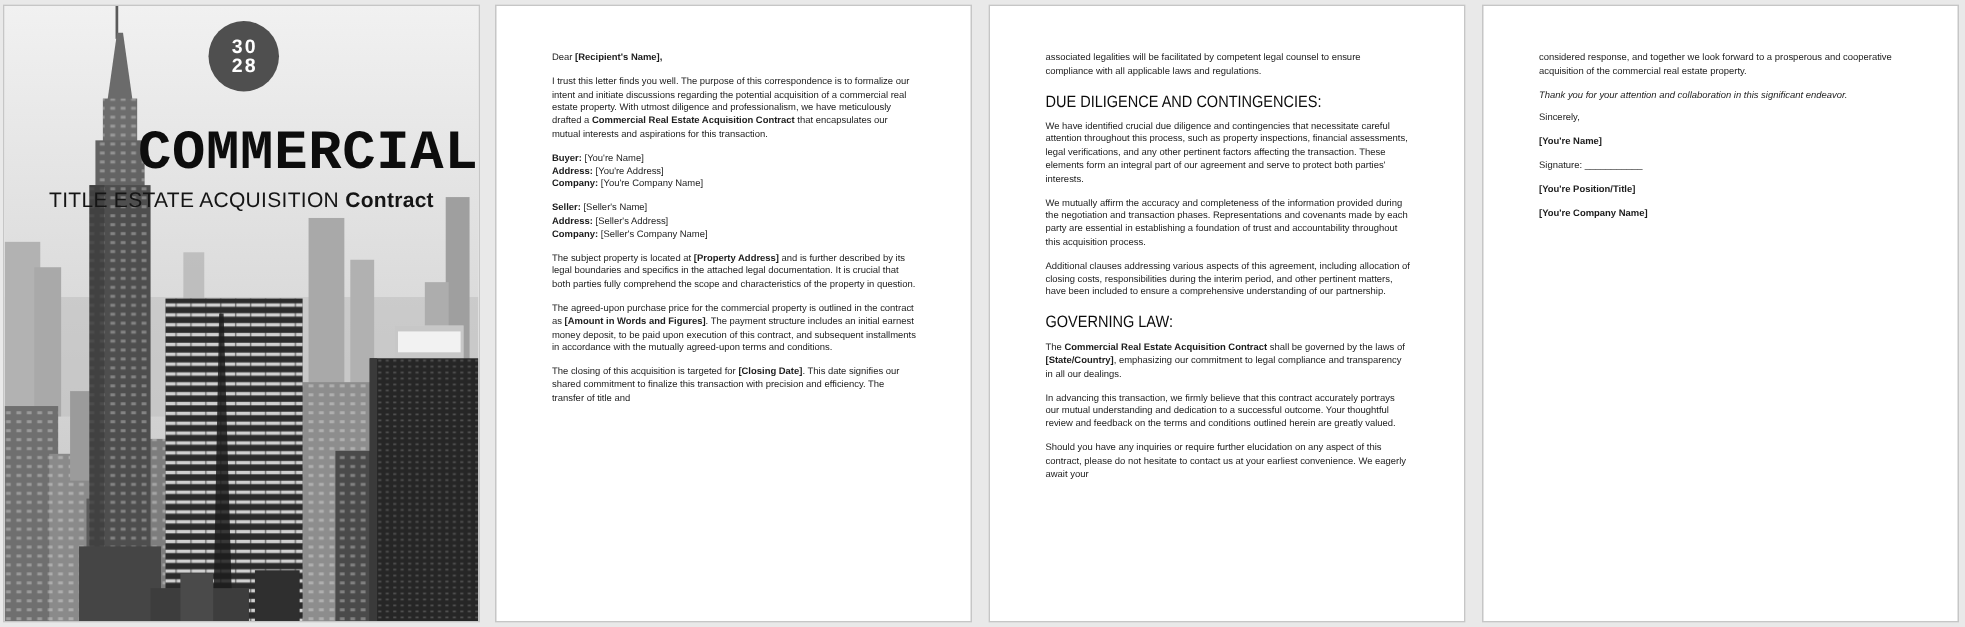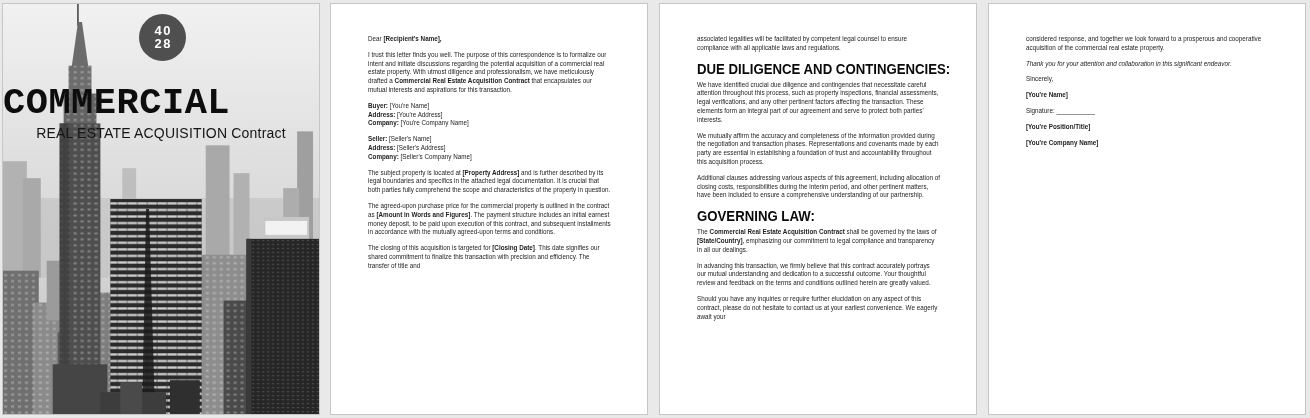--- a/index.html
+++ b/index.html
@@ -21,42 +21,42 @@
   
   .cover-photo{position:absolute;inset:0;width:100%;height:100%}
   .year-badge{
     position:absolute;left:136px;top:10px;width:47px;height:47px;
     border-radius:50%;
     color:#fff;font-weight:bold;font-size:13px;line-height:12.5px;
     display:flex;flex-direction:column;align-items:center;justify-content:center;
     letter-spacing:1.5px;text-indent:1.5px;
   }
   .cover-title{
-    position:absolute;left:0;right:0;top:81px;text-align:left;
+    position:absolute;left:0;right:0;top:81px;text-align:right;
     font-family:"Liberation Mono","DejaVu Sans Mono",monospace;
     font-weight:bold;font-size:37px;line-height:1;color:#0d0d0d;
     letter-spacing:0.5px;white-space:nowrap;
   }
   .cover-subtitle{
     position:absolute;left:0;right:0;top:122px;text-align:center;
     font-size:14px;line-height:1.1;color:#151515;letter-spacing:0.2px;
     white-space:nowrap;
   }
-  .cover-subtitle .b{font-weight:normal}
+  .cover-subtitle .b{font-weight:bold}
 
   
   .letter{padding:31px 36px 0 37px}
   .doc-para,.doc-lines{
     font-size:6.3px;line-height:8.8px;color:#1c1c1c;
     margin:0 0 7px;text-align:left;
   }
   .doc-para .b,.doc-lines .b{font-weight:bold}
   .doc-para .i{font-style:italic}
   .doc-heading{
-    margin:10px 0 7px;font-weight:bold;font-size:15px;line-height:11px;
+    margin:10px 0 7px;font-weight:normal;font-size:11px;line-height:11px;
     color:#0a0a0a;white-space:nowrap;
   }
   .doc-heading span{
     display:inline-block;transform:scaleX(.88);transform-origin:0 50%;
   }
 </style>
 </head>
 <body style="background: rgb(233, 233, 233);">
 
 <div class="page" id="page1">
@@ -126,26 +126,26 @@
     <rect x="245" y="236" width="73" height="176" fill="#262626"></rect>
     <rect x="245" y="236" width="73" height="176" fill="url(#dots)"></rect>
     <rect x="245" y="236" width="5" height="176" fill="#3a3a3a"></rect>
 
     <rect x="98" y="390" width="66" height="22" fill="#3d3d3d"></rect>
     <rect x="168" y="378" width="30" height="34" fill="#2f2f2f"></rect>
     <rect x="118" y="380" width="22" height="32" fill="#4a4a4a"></rect>
   </svg>
 
   <div class="year-badge" style="background: rgb(79, 79, 79);">
-    <span>40</span>
+    <span>30</span>
     <span>28</span>
   </div>
   <div class="cover-title">COMMERCIAL</div>
   <div class="cover-subtitle">
-    <span>REAL ESTATE ACQUISITION </span><span class="b">Contract</span>
+    <span>TITLE ESTATE ACQUISITION </span><span class="b">Contract</span>
   </div>
 </div>
 
 <div class="page letter" id="page2">
     <p class="doc-para"><span class="">Dear </span><span class="b">[Recipient's Name],</span></p>
     <p class="doc-para"><span class="">I trust this letter finds you well. The purpose of this correspondence is to formalize our intent and initiate discussions regarding the potential acquisition of a commercial real estate property. With utmost diligence and professionalism, we have meticulously drafted a </span><span class="b">Commercial Real Estate Acquisition Contract</span><span class=""> that encapsulates our mutual interests and aspirations for this transaction.</span></p>
     <p class="doc-lines"><span class="b">Buyer: </span><span class="">[You're Name]</span><br><span class="b">Address: </span><span class="">[You're Address]</span><br><span class="b">Company: </span><span class="">[You're Company Name]</span></p>
     <p class="doc-lines"><span class="b">Seller: </span><span class="">[Seller's Name]</span><br><span class="b">Address: </span><span class="">[Seller's Address]</span><br><span class="b">Company: </span><span class="">[Seller's Company Name]</span></p>
     <p class="doc-para"><span class="">The subject property is located at </span><span class="b">[Property Address]</span><span class=""> and is further described by its legal boundaries and specifics in the attached legal documentation. It is crucial that both parties fully comprehend the scope and characteristics of the property in question.</span></p>
     <p class="doc-para"><span class="">The agreed-upon purchase price for the commercial property is outlined in the contract as </span><span class="b">[Amount in Words and Figures]</span><span class="">. The payment structure includes an initial earnest money deposit, to be paid upon execution of this contract, and subsequent installments in accordance with the mutually agreed-upon terms and conditions.</span></p>

